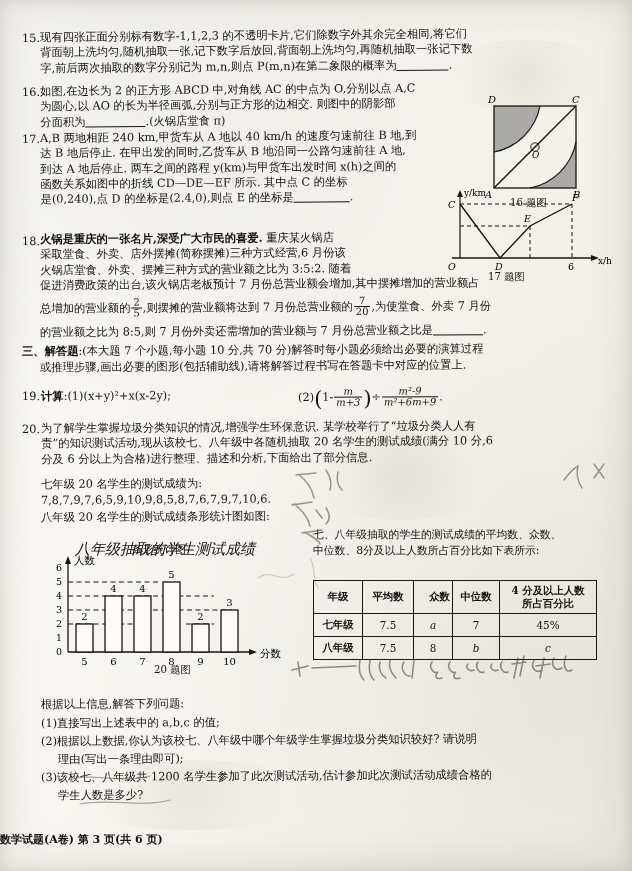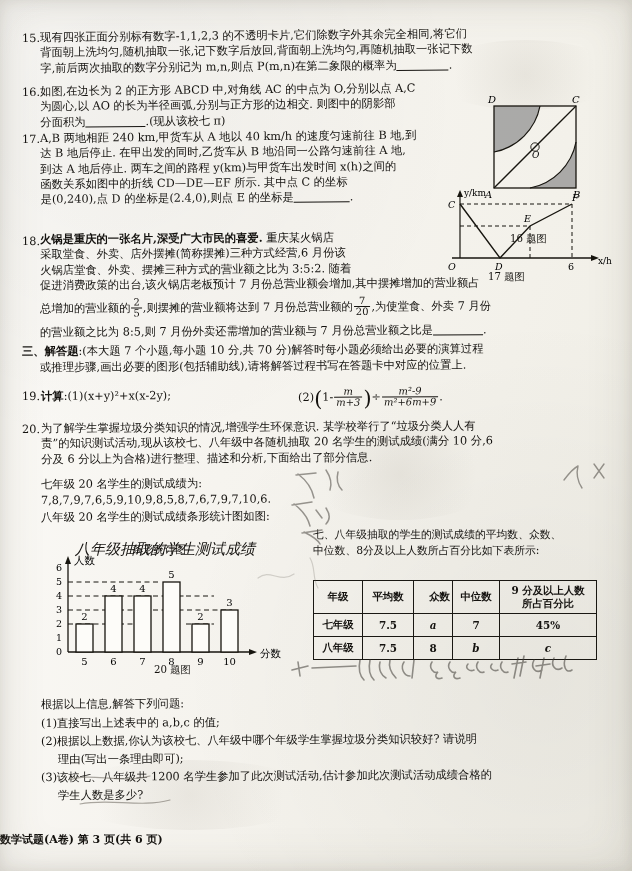--- a/index.html
+++ b/index.html
@@ -38,21 +38,21 @@
   
   #fig16{position:absolute;}
   
   #fig17{position:absolute;}
 
   
   #chartwrap{position:absolute;}
   
   table.stat{border-collapse:collapse;font-size:10.4px;margin-top:18px;}
   table.stat td,table.stat th{border:1px solid #1a1813;text-align:center;
-     font-weight:bold;padding:1px 2px;font-family:"DejaVu Serif","Liberation Serif",serif;}
+     font-weight:normal;padding:1px 2px;font-family:"DejaVu Serif","Liberation Serif",serif;}
   table.stat .hd{font-weight:bold;}
 
   .pencil{position:absolute;pointer-events:none;opacity:.55;}
   .footer{position:absolute;width:100%;text-align:left;font-weight:bold;font-size:11px;}
   .tilt1{transform:rotate(-.5deg);transform-origin:left top;}
   .tilt2{transform:rotate(-.35deg);transform-origin:left top;}
 </style>
 </head>
 <body>
 
@@ -65,21 +65,21 @@
 <div class="body tilt1" style="left:40px;top:30px;width:572px;">
   <span>现有四张正面分别标有数字-1,1,2,3 的不透明卡片,它们除数字外其余完全相同,将它们</span><br>
   <span>背面朝上洗均匀,随机抽取一张,记下数字后放回,背面朝上洗均匀,再随机抽取一张记下数</span><br>
   <span>字,前后两次抽取的数字分别记为 m,n,则点 P(m,n)在第二象限的概率为</span><span class="blank" style="width:52px;"></span><span>.</span>
 </div>
 
 <div class="qn tilt1" style="left:22px;top:86px;">16.</div>
 <div class="body tilt1" style="left:40px;top:84px;width:425px;">
   <span>如图,在边长为 2 的正方形 ABCD 中,对角线 AC 的中点为 O,分别以点 A,C</span><br>
   <span>为圆心,以 AO 的长为半径画弧,分别与正方形的边相交. 则图中的阴影部</span><br>
-  <span>分面积为</span><span class="blank" style="width:60px;"></span><span>.(现从该校七 π)</span>
+  <span>分面积为</span><span class="blank" style="width:60px;"></span><span>.(火锅店堂食 π)</span>
 </div>
 
 <div id="fig16" style="left:480px;top:92px;">
   <svg width="120" height="108" viewBox="0 0 120 108">
     <defs>
       <clipPath id="sqclip">
           <rect x="14" y="14" width="82" height="82"></rect>
         </clipPath>
     </defs>
 
@@ -95,21 +95,21 @@
 
     <line x1="14" y1="96" x2="96" y2="14" stroke="#17150f" stroke-width="1.3"></line>
 
     <circle cx="55" cy="55" r="4.2" fill="none" stroke="#17150f" stroke-width="0.9"></circle>
     <text x="52" y="66" font-size="9" font-style="italic" font-family="DejaVu Serif, serif">O</text>
     <text x="8" y="11" font-size="10" font-style="italic" font-family="DejaVu Serif, serif">D</text>
     <text x="92" y="11" font-size="10" font-style="italic" font-family="DejaVu Serif, serif">C</text>
     <text x="5" y="106" font-size="10" font-style="italic" font-family="DejaVu Serif, serif">A</text>
     <text x="93" y="106" font-size="10" font-style="italic" font-family="DejaVu Serif, serif">B</text>
   </svg>
-  <div class="cap" style="left:30px;top:104px;margin-top:36px;">16 题图</div>
+  <div class="cap" style="left:30px;top:104px;">16 题图</div>
 </div>
 
 <div class="qn tilt1" style="left:22px;top:133px;">17.</div>
 <div class="body tilt1" style="left:40px;top:131px;width:425px;">
   <span>A,B 两地相距 240 km,甲货车从 A 地以 40 km/h 的速度匀速前往 B 地,到</span><br>
   <span>达 B 地后停止. 在甲出发的同时,乙货车从 B 地沿同一公路匀速前往 A 地,</span><br>
   <span>到达 A 地后停止. 两车之间的路程 y(km)与甲货车出发时间 x(h)之间的</span><br>
   <span>函数关系如图中的折线 CD—DE—EF 所示. 其中点 C 的坐标</span><br>
   <span>是(0,240),点 D 的坐标是(2.4,0),则点 E 的坐标是</span><span class="blank" style="width:56px;"></span><span>.</span>
 </div>
@@ -250,21 +250,21 @@
 
 <div class="blk" style="left:313px;top:562px;">
   <table class="stat">
     <tbody>
         <tr>
       <th class="hd" style="width:44px;height:30px;">年级</th>
       <th class="hd" style="width:46px;">平均数</th>
       <th class="hd" style="width:34px;text-align:right;">众数</th>
       <th class="hd" style="width:42px;">中位数</th>
       <th class="hd" style="width:92px;line-height:13px;">
-        <span>9 分及以上人数</span><br>
+        <span>4 分及以上人数</span><br>
         <span>所占百分比</span>
       </th>
     </tr>
     <tr>
       <td class="hd" style="height:20px;">七年级</td>
       <td>7.5</td>
       <td class="mi">a</td>
       <td>7</td>
       <td>45%</td>
     </tr>

